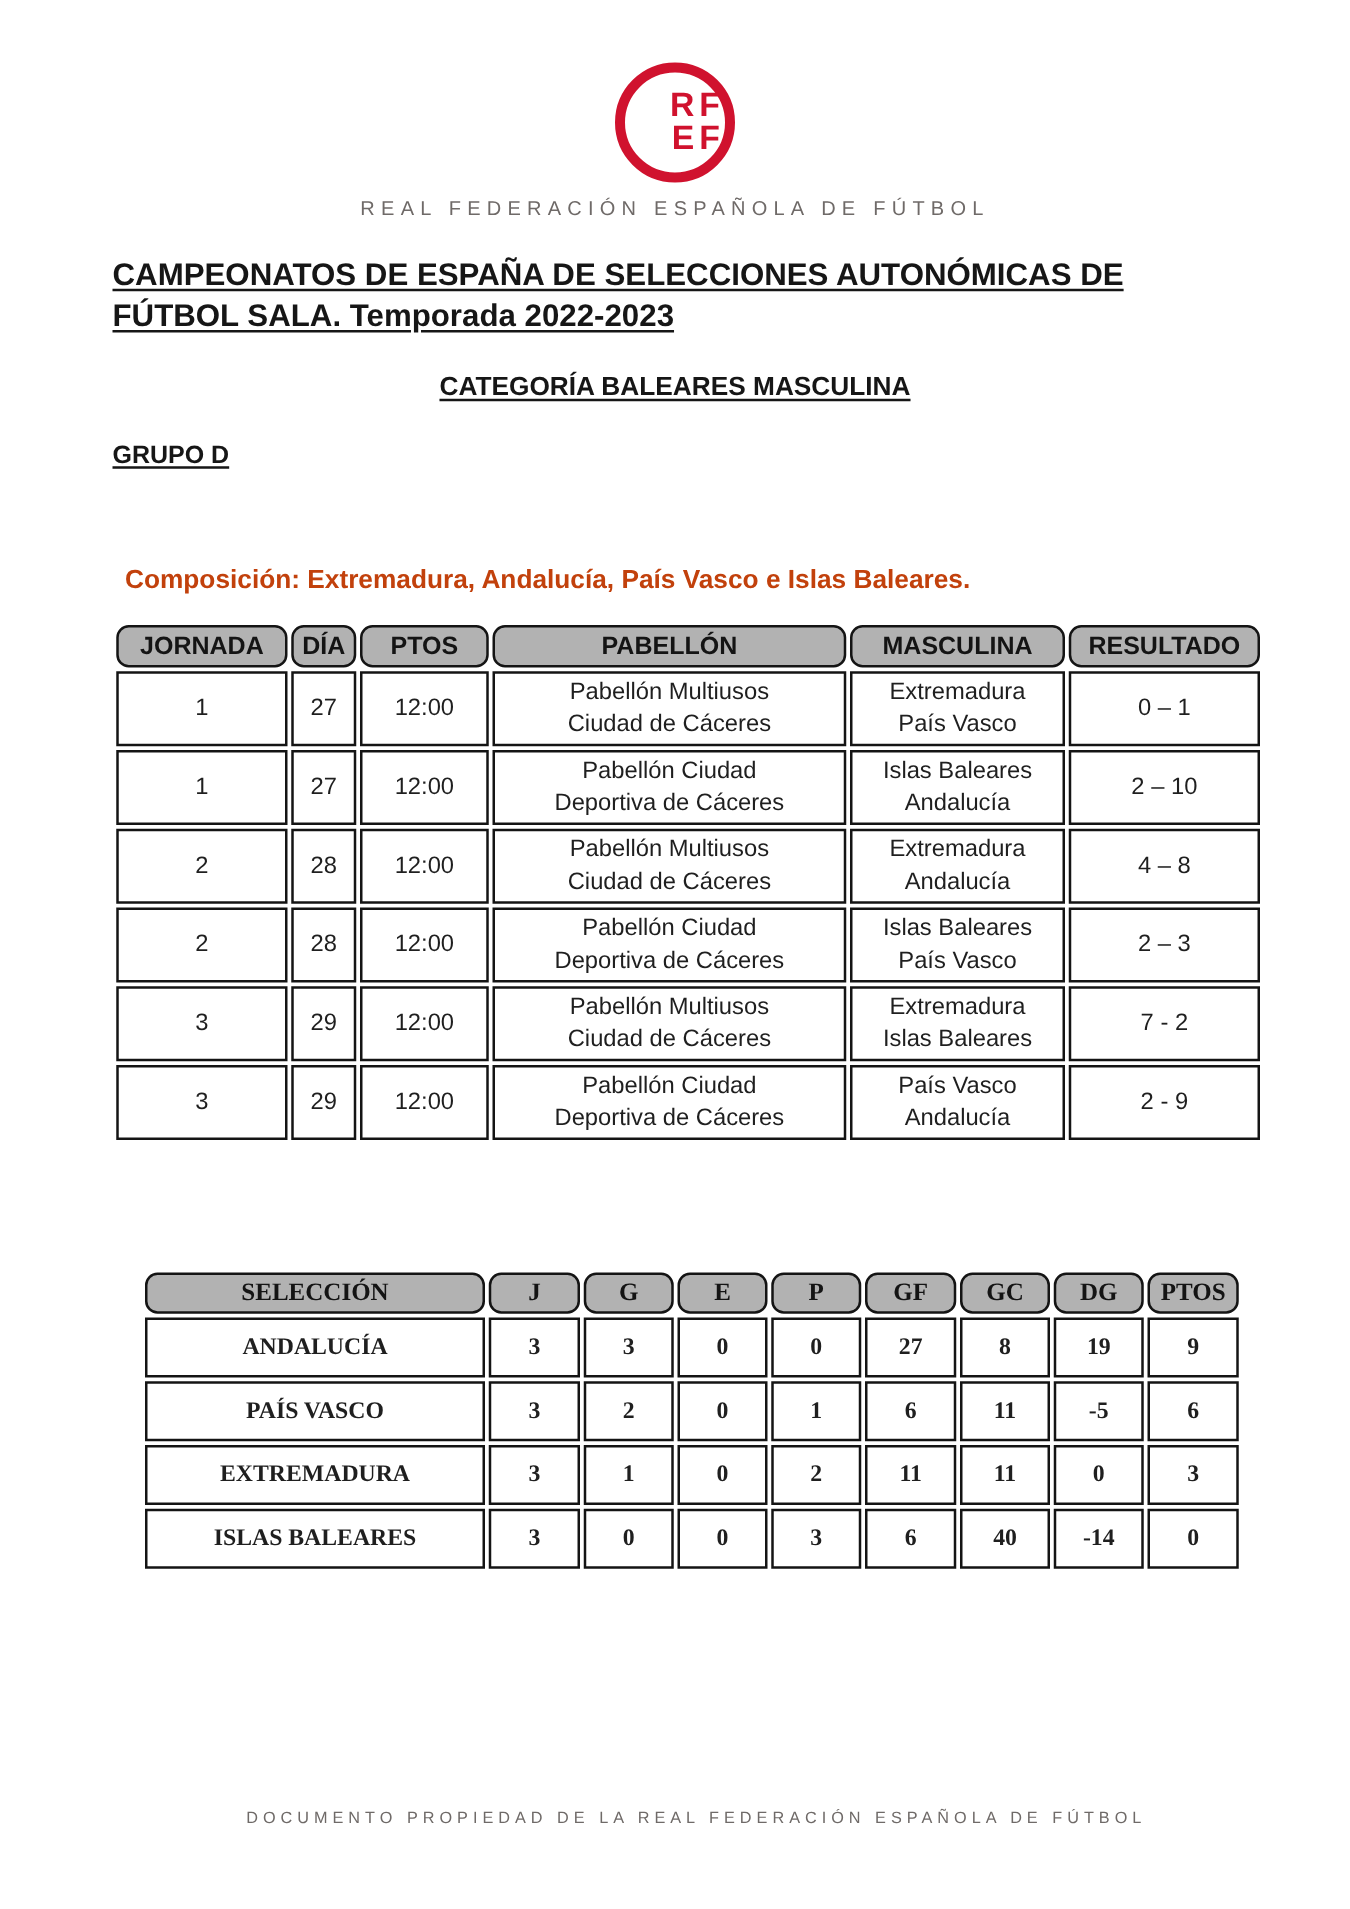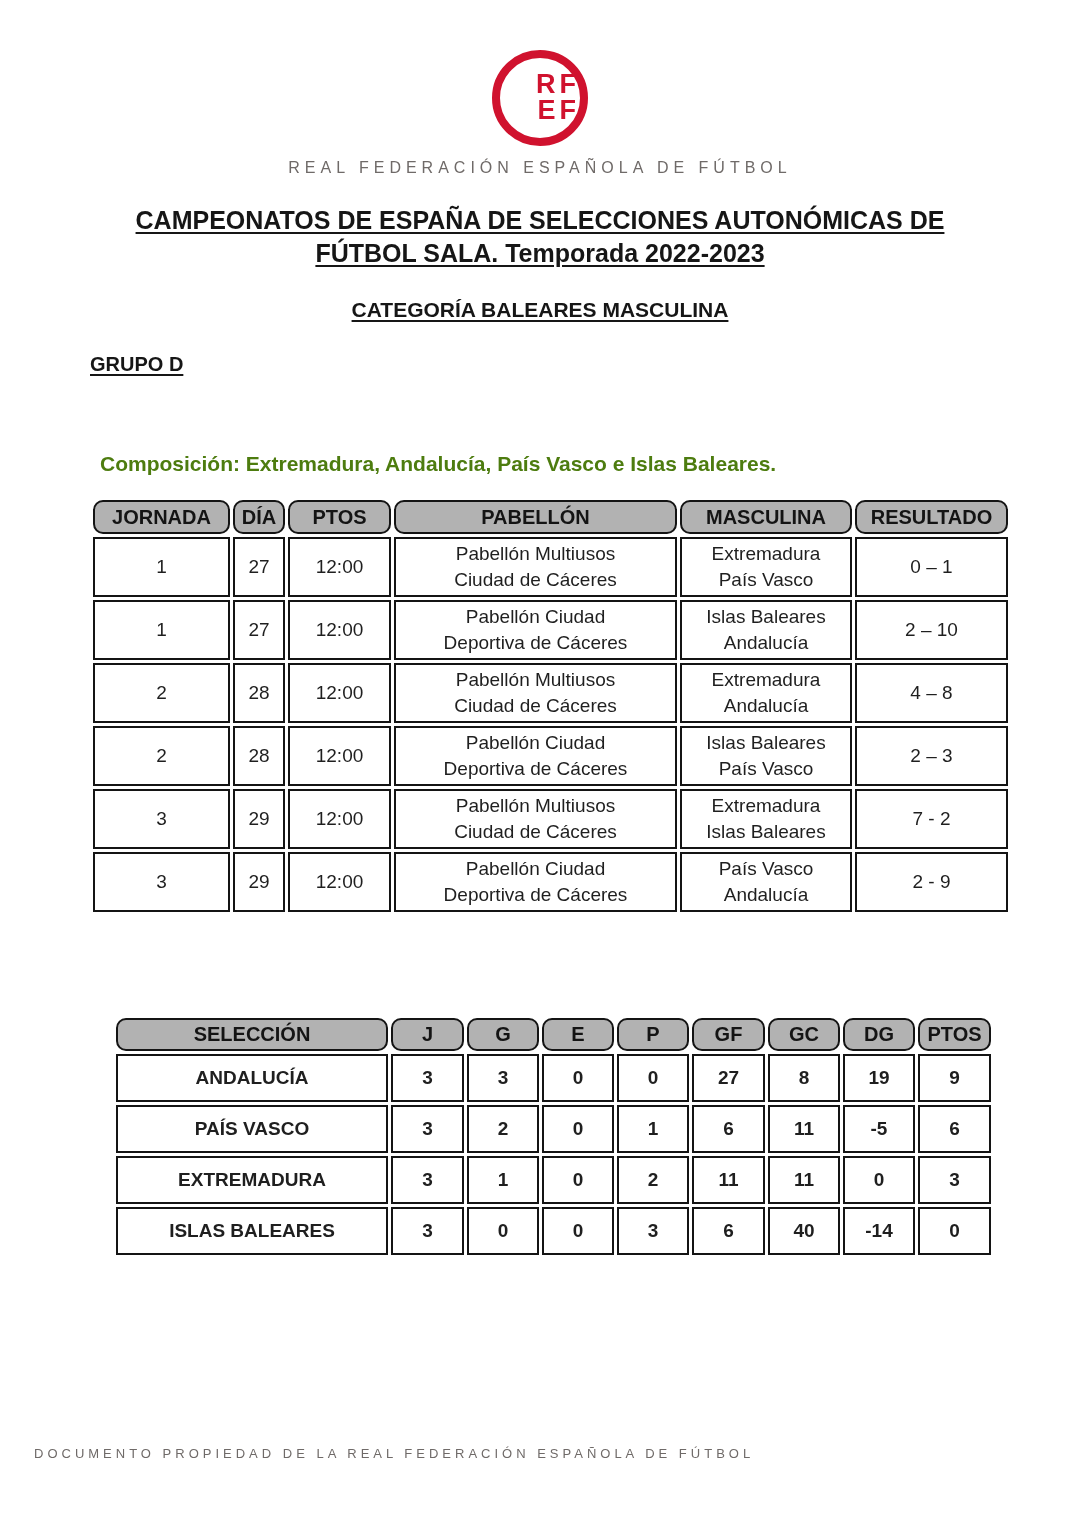--- a/index.html
+++ b/index.html
@@ -32,21 +32,21 @@
   .brand-subtitle {
     margin-top: 13px;
     font-size: 16px;
     letter-spacing: 5px;
     color: #6f6a68;
   }
 
   
   .doc-title {
     margin-top: 27px;
-    text-align: center;
+    text-align: left;
     font-size: 25px;
     font-weight: bold;
     line-height: 1.3;
     text-decoration: underline;
     text-underline-offset: 3px;
     white-space: pre-line;
     color: #161616;
   }
   .doc-category {
     margin-top: 29px;
@@ -63,21 +63,21 @@
     font-size: 20px;
     font-weight: bold;
     text-decoration: underline;
     text-underline-offset: 3px;
     color: #161616;
   }
   .composition {
     margin-top: 76px;
     font-size: 21px;
     font-weight: bold;
-    color: #4d7c0f;
+    color: #c2410c;
     padding-left: 10px;
   }
 
   
   table {
     border-collapse: separate;
     border-spacing: 3px;
     background: #ffffff;
   }
   th, td {
@@ -89,29 +89,30 @@
     background: #b2b2b2;
     color: #141414;
     font-weight: bold;
     border-radius: 10px;
   }
 
   .schedule-table { margin-top: 21px; width: 900px; table-layout: fixed; }
   .schedule-table th { font-size: 20px; height: 34px; padding: 1px 2px; }
   .schedule-table td { font-size: 19px; height: 60px; padding: 2px 4px; white-space: pre-line; line-height: 1.35; }
 
-  .standings-table { margin-top: 100px; margin-left: 23px; width: 854px; table-layout: fixed; }
+  .standings-table { margin-top: 100px; margin-left: 23px; width: 854px; table-layout: fixed; font-family: Liberation Serif, serif; }
   .standings-table th { font-size: 20px; height: 33px; padding: 1px 2px; }
   .standings-table td { font-size: 19px; font-weight: bold; height: 48px; padding: 2px 4px; }
 
   
   .doc-footer {
     position: absolute;
     left: 0; right: 0;
     top: 1446px;
+    text-align: center;
     font-size: 13px;
     letter-spacing: 4px;
     color: #6f6a68;
     margin-left: 34px;
   }
 </style>
 </head>
 <body>
 
 <div class="page">

